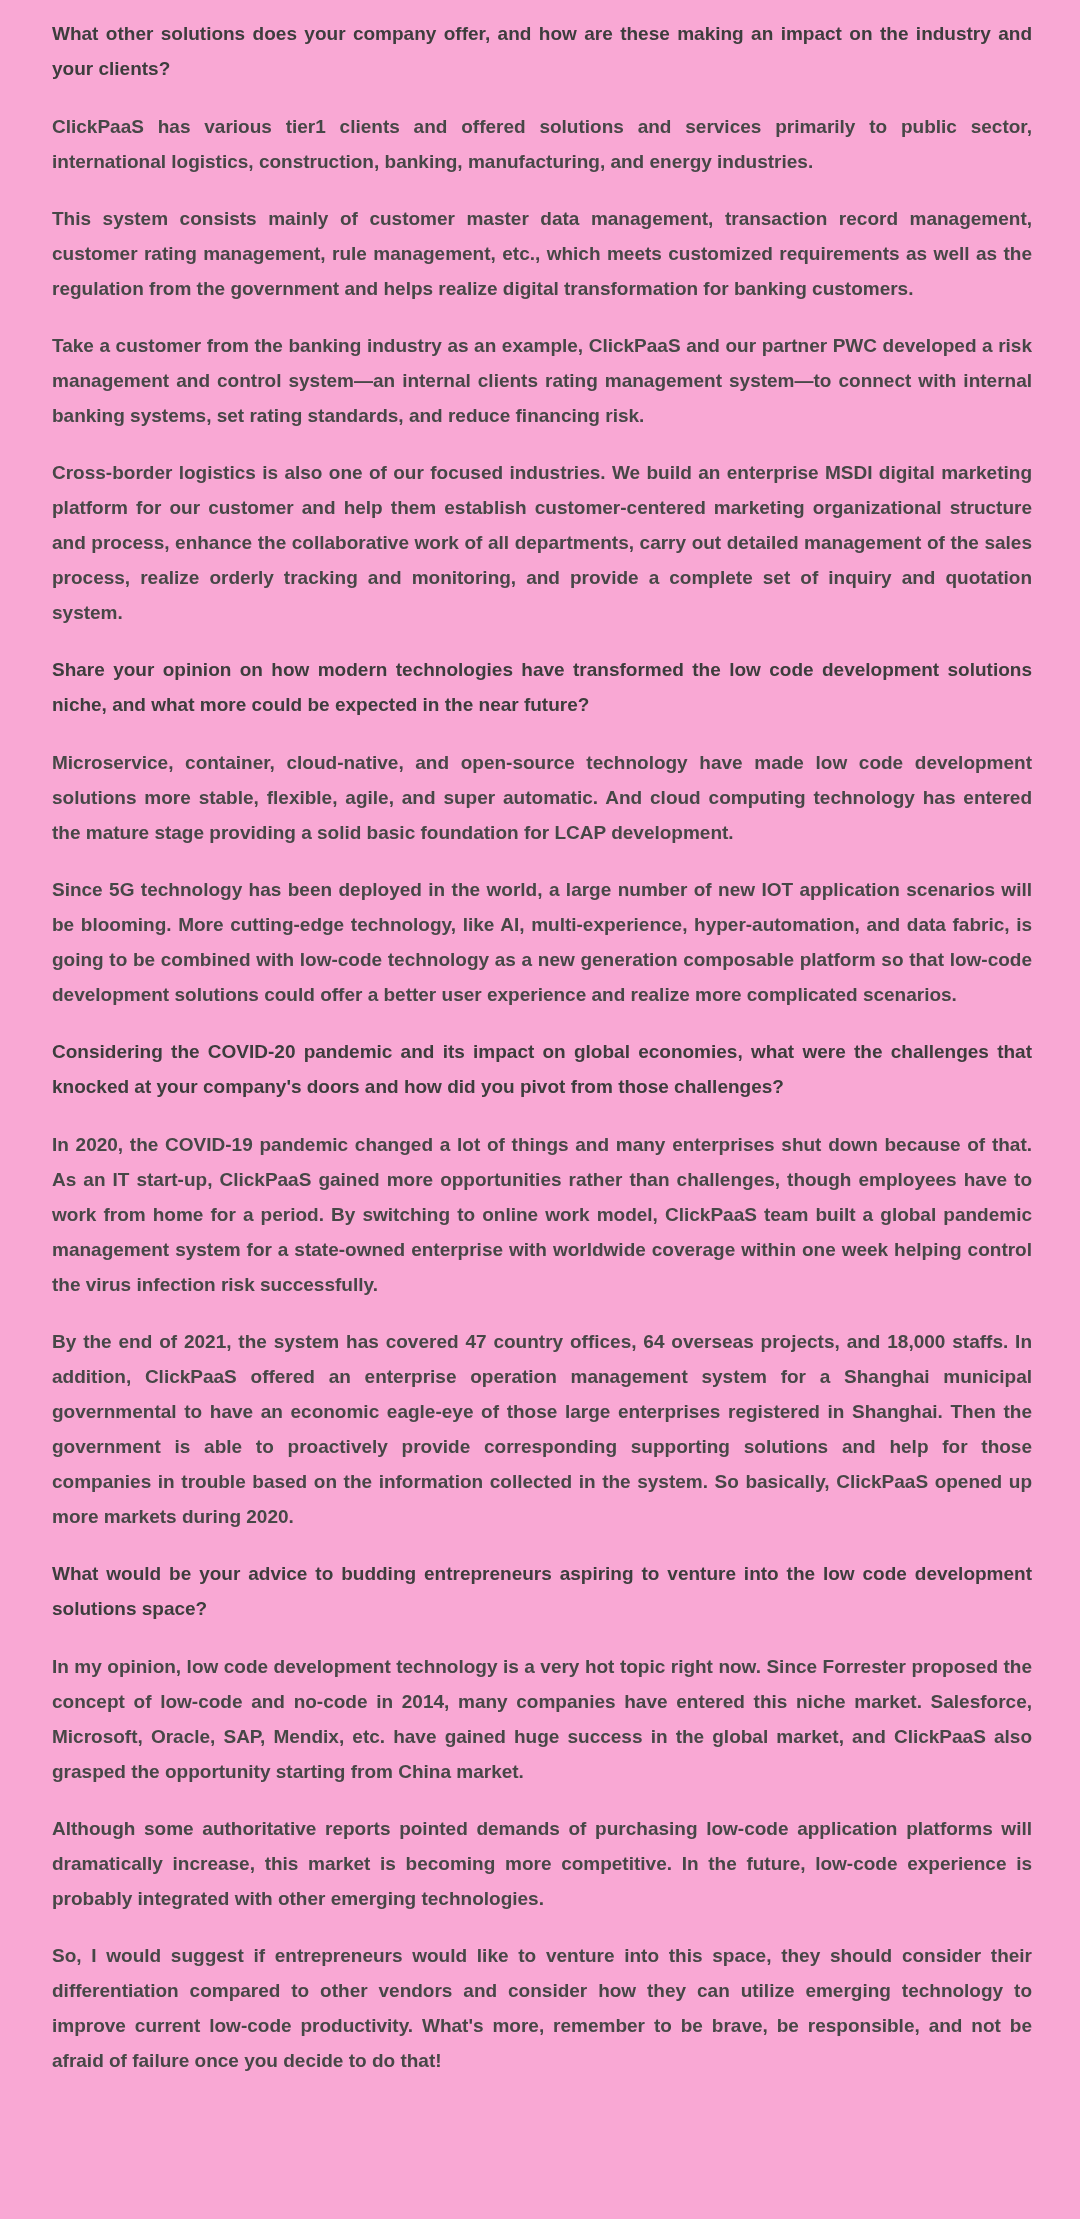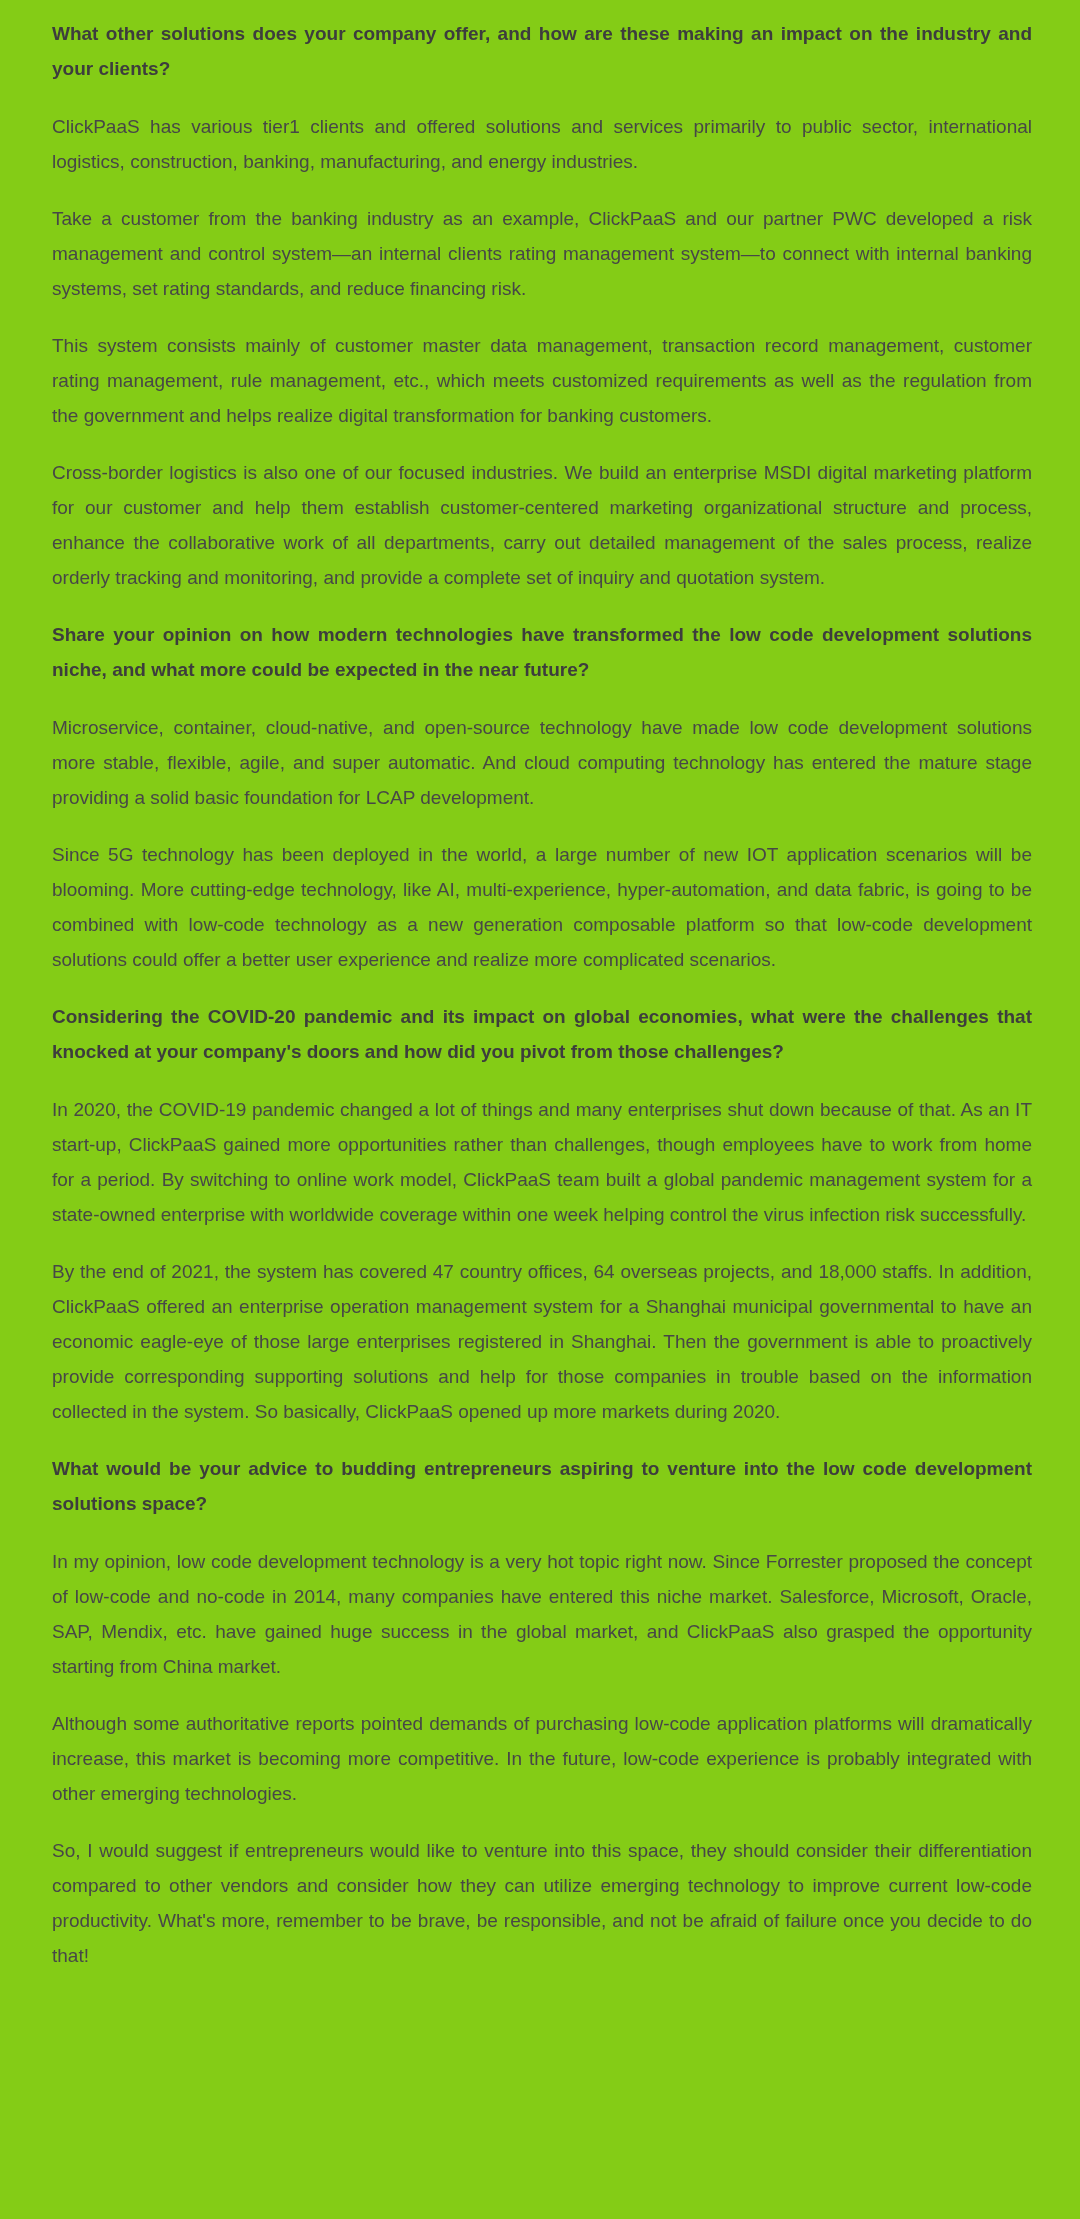--- a/index.html
+++ b/index.html
@@ -4,21 +4,21 @@
 <style>
   html, body {
     margin: 0;
     padding: 0;
     background: #ffffff;
   }
   .page {
     width: 1080px;
     height: 2219px;
     margin: 0 auto;
-    background: #84cc16;
+    background: #f9a8d4;
     box-sizing: border-box;
     padding: 16px 48px 0 52px;
     overflow: hidden;
   }
   .article {
     font-family: "Liberation Sans", "DejaVu Sans", sans-serif;
     font-size: 19px;
     line-height: 35px;
     color: #474747;
     text-align: justify;
@@ -27,36 +27,36 @@
   .article h2.question {
     font-size: 19px;
     line-height: 35px;
     font-weight: bold;
     color: #3d3d3d;
     margin: 0 0 23px 0;
     text-align: justify;
   }
   .article p.answer {
     margin: 0 0 22px 0;
-    font-weight: normal;
+    font-weight: bold;
   }
 </style>
 </head>
 <body>
 
 <div class="page">
   <article class="article">
 
     <h2 class="question">What other solutions does your company offer, and how are these making an impact on the industry and your clients?</h2>
 
     <p class="answer">ClickPaaS has various tier1 clients and offered solutions and services primarily to public sector, international logistics, construction, banking, manufacturing, and energy industries.</p>
 
+    <p class="answer">This system consists mainly of customer master data management, transaction record management, customer rating management, rule management, etc., which meets customized requirements as well as the regulation from the government and helps realize digital transformation for banking customers.</p>
+
     <p class="answer">Take a customer from the banking industry as an example, ClickPaaS and our partner PWC developed a risk management and control system—an internal clients rating management system—to connect with internal banking systems, set rating standards, and reduce financing risk.</p>
-
-    <p class="answer">This system consists mainly of customer master data management, transaction record management, customer rating management, rule management, etc., which meets customized requirements as well as the regulation from the government and helps realize digital transformation for banking customers.</p>
 
     <p class="answer">Cross-border logistics is also one of our focused industries. We build an enterprise MSDI digital marketing platform for our customer and help them establish customer-centered marketing organizational structure and process, enhance the collaborative work of all departments, carry out detailed management of the sales process, realize orderly tracking and monitoring, and provide a complete set of inquiry and quotation system.</p>
 
     <h2 class="question">Share your opinion on how modern technologies have transformed the low code development solutions niche, and what more could be expected in the near future?</h2>
 
     <p class="answer">Microservice, container, cloud-native, and open-source technology have made low code development solutions more stable, flexible, agile, and super automatic. And cloud computing technology has entered the mature stage providing a solid basic foundation for LCAP development.</p>
 
     <p class="answer">Since 5G technology has been deployed in the world, a large number of new IOT application scenarios will be blooming. More cutting-edge technology, like AI, multi-experience, hyper-automation, and data fabric, is going to be combined with low-code technology as a new generation composable platform so that low-code development solutions could offer a better user experience and realize more complicated scenarios.</p>
 
 

